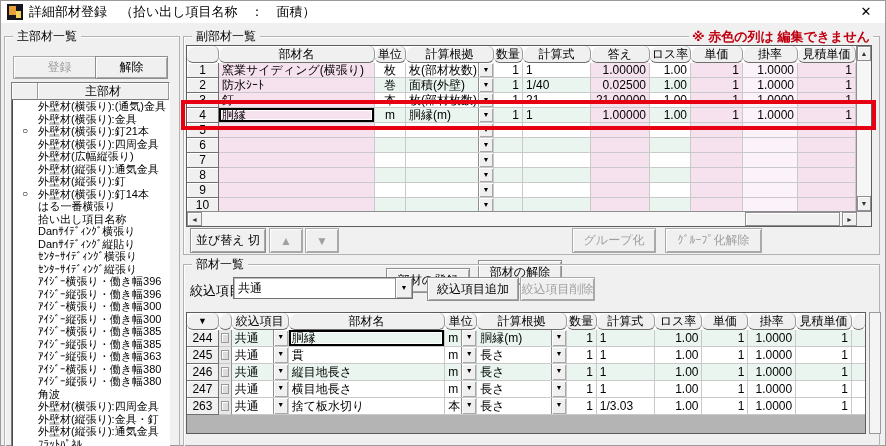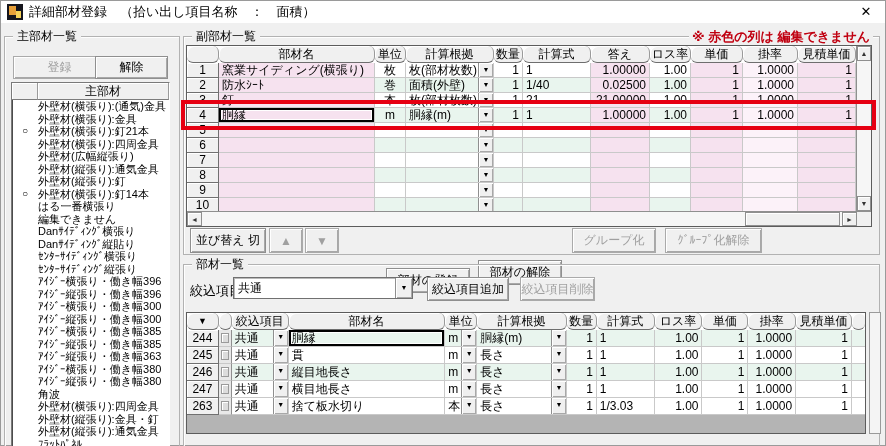--- a/index.html
+++ b/index.html
@@ -78,21 +78,21 @@
   
   #btn-sort   { left:190px; top:228px; width:76px; height:25px; }
   #btn-up     { left:269px; top:228px; width:34px; height:25px; }
   #btn-down   { left:305px; top:228px; width:34px; height:25px; }
   #btn-reg2   { left:386px; top:228px; width:84px; height:25px;margin-top:40px; }
   #btn-rel2   { left:478px; top:228px; width:84px; height:25px;margin-top:32px; }
   #btn-group  { left:572px; top:228px; width:84px; height:25px; }
   #btn-ungrp  { left:665px; top:228px; width:97px; height:25px; }
   #btn-reg1 { left:13px; top:56px; width:93px; height:23px; }
   #btn-rel1 { left:95px; top:56px; width:73px; height:23px; }
-  #btn-fadd { left:427px; top:277px; width:82px; height:24px; }
+  #btn-fadd { left:427px; top:277px; width:92px; height:24px; }
   #btn-fdel { left:520px; top:277px; width:75px; height:24px; }
 
   
   .filter-label { position:absolute; left:190px; top:282px; font-size:13px; }
   .combo { position:absolute; left:233px; top:277px; width:180px; height:22px; background:#fff; border:1px solid #707070; box-shadow: inset 1px 1px 0 #b9b9b9; font-size:12px; line-height:20px; padding:0 20px 0 4px; cursor:pointer; }
   .combo .dd { width:17px; line-height:20px; }
 
   #parts-table { left:186px; top:312px; width:680px; height:122px; }
   .grayfill { position:absolute; left:0; right:0; bottom:0; top:102px; background:#b4b4b4; }
   #parts-vscroll { position:absolute; left:869px; top:312px; width:12px; height:122px; background:#f4f4f4; border:1px solid #9a9a9a; }
@@ -153,21 +153,21 @@
         <div class="mlist-item">
           <span class="mli-mark">○</span>
           <span class="mli-label">外壁材(横張り):釘14本</span>
         </div>
         <div class="mlist-item">
           <span class="mli-mark"></span>
           <span class="mli-label">はる一番横張り</span>
         </div>
         <div class="mlist-item">
           <span class="mli-mark"></span>
-          <span class="mli-label">編集できません</span>
+          <span class="mli-label">拾い出し項目名称</span>
         </div>
         <div class="mlist-item">
           <span class="mli-mark"></span>
           <span class="mli-label">Danｻｲﾃﾞｨﾝｸﾞ横張り</span>
         </div>
         <div class="mlist-item">
           <span class="mli-mark"></span>
           <span class="mli-label">Danｻｲﾃﾞｨﾝｸﾞ縦貼り</span>
         </div>
         <div class="mlist-item">

